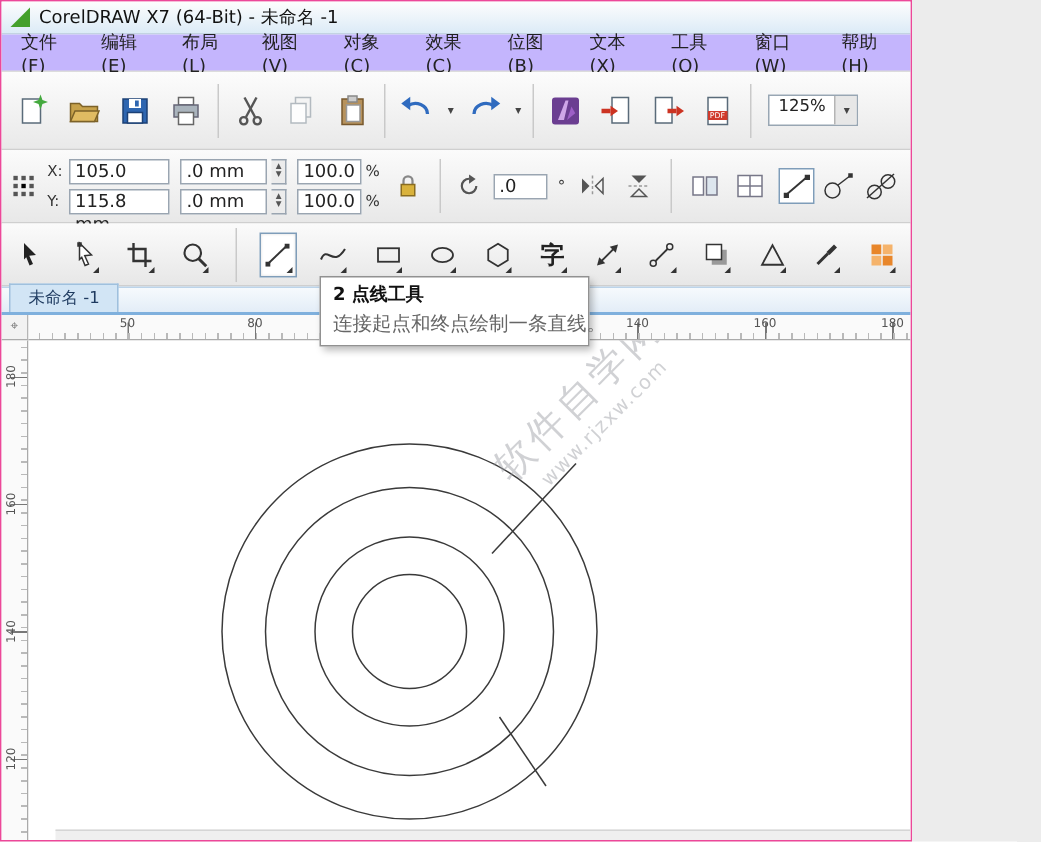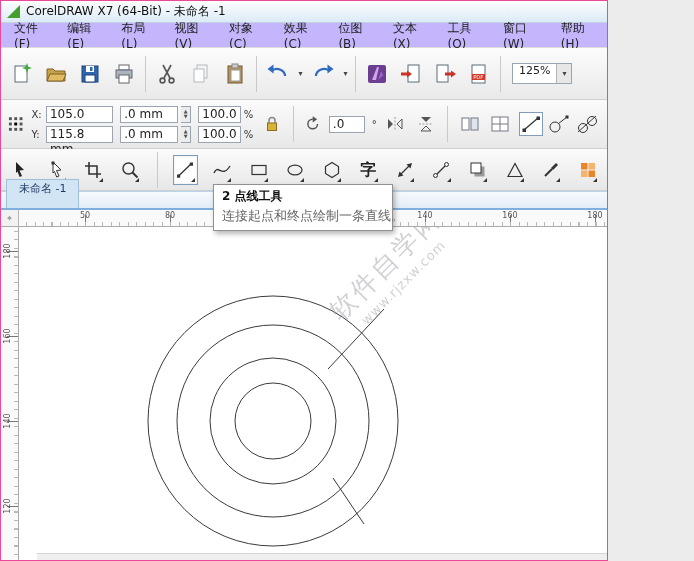--- a/index.html
+++ b/index.html
@@ -51,21 +51,21 @@
   .tool{position:relative;width:30px;height:30px;display:flex;align-items:center;justify-content:center;
     border:1px solid transparent}
   .tool.active{background:#fff;border:1px solid #7f9db9;box-shadow:inset 0 0 2px rgba(0,0,0,.15)}
   .tool.fly::after{content:"";position:absolute;right:2px;bottom:2px;border-left:4px solid transparent;
     border-bottom:4px solid #333}
   .textglyph{font-size:16px;font-weight:bold;color:#222;line-height:1}
 
   
   .tabbar{position:absolute;left:0;top:190px;right:0;height:19px;display:flex;align-items:flex-end;
     background:linear-gradient(#f6fafd,#e3edf7);border-top:1px solid #bcd4ea;border-bottom:2px solid #7fb0dd}
-  .doctab{margin-left:5px;padding:1px 12px 12px;background:#d2e5f5;border:1px solid #9fc0dd;border-bottom:none;
+  .doctab{margin-left:5px;padding:1px 12px 2px;background:#d2e5f5;border:1px solid #9fc0dd;border-bottom:none;
     font-size:11px;color:#1e3a5f}
 
   
   .rcorner{position:absolute;left:0;top:209px;width:18px;height:17px;background:#f2f2f2;
     border-right:1px solid #b5b5b5;border-bottom:1px solid #aaa;display:flex;align-items:center;justify-content:center;
     font-size:9px;color:#777}
   .hruler{position:absolute;left:18px;top:209px;right:0;height:17px;background:#fafafa;border-bottom:1px solid #aaa;
     background-image:
       repeating-linear-gradient(to right,#b9b9b9 0 1px,transparent 1px 8.5px),
       repeating-linear-gradient(to right,#777 0 1px,transparent 1px 85px);

